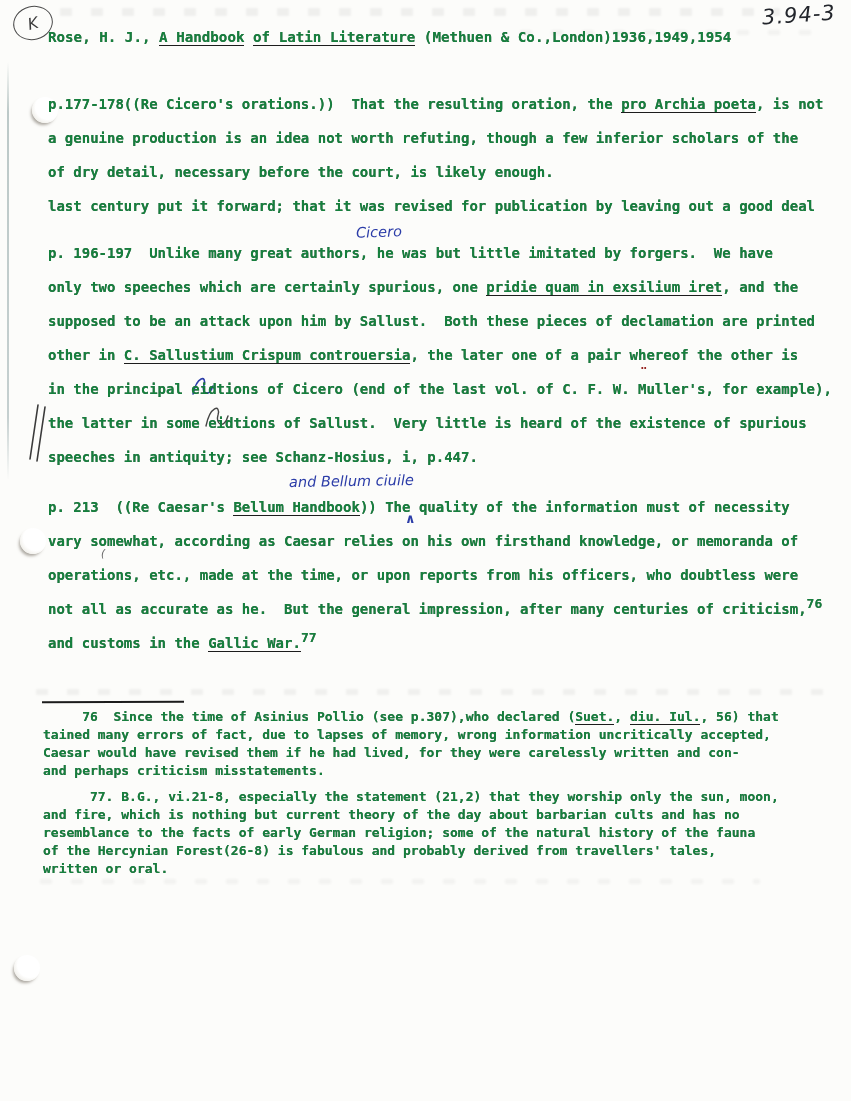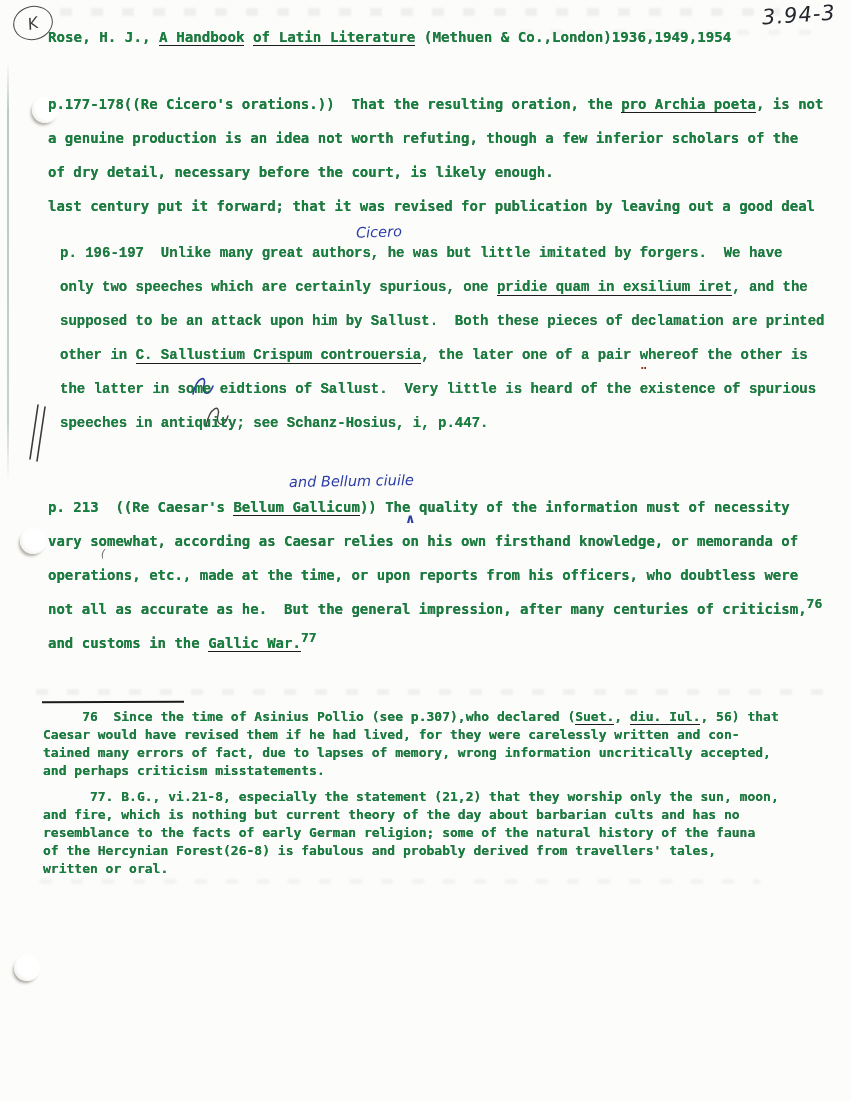--- a/index.html
+++ b/index.html
@@ -98,43 +98,44 @@
       <div class="tline"><span>Rose, H. J., </span><span class="seg-u">A Handbook</span><span> </span><span class="seg-u">of Latin Literature</span><span> (Methuen &amp; Co.,London)1936,1949,1954</span></div>
     </div>
 
   <div class="typed para" style="left:48px;top:94px;">
       <div class="tline"><span>p.177-178((Re Cicero's orations.))  That the resulting oration, the </span><span class="seg-u">pro Archia poeta</span><span>, is not</span></div>
       <div class="tline"><span>a genuine production is an idea not worth refuting, though a few inferior scholars of the</span></div>
       <div class="tline"><span>of dry detail, necessary before the court, is likely enough.</span></div>
       <div class="tline"><span>last century put it forward; that it was revised for publication by leaving out a good deal</span></div>
     </div>
 
-  <div class="typed para" style="left:60px;top:243px;font-family:Liberation Mono, monospace;">
+  <div class="typed para" style="left:48px;top:243px;">
       <div class="tline"><span>p. 196-197  Unlike many great authors, he was but little imitated by forgers.  We have</span></div>
       <div class="tline"><span>only two speeches which are certainly spurious, one </span><span class="seg-u">pridie quam in exsilium iret</span><span>, and the</span></div>
       <div class="tline"><span>supposed to be an attack upon him by Sallust.  Both these pieces of declamation are printed</span></div>
       <div class="tline"><span>other in </span><span class="seg-u">C. Sallustium Crispum controuersia</span><span>, the later one of a pair whereof the other is</span></div>
+      <div class="tline"><span>in the principal eidtions of Cicero (end of the last vol. of C. F. W. Muller's, for example),</span></div>
       <div class="tline"><span>the latter in some eidtions of Sallust.  Very little is heard of the existence of spurious</span></div>
       <div class="tline"><span>speeches in antiquity; see Schanz-Hosius, i, p.447.</span></div>
     </div>
 
   <div class="typed para" style="left:48px;top:497px;">
-      <div class="tline"><span>p. 213  ((Re Caesar's </span><span class="seg-u">Bellum Gallicum</span><span>)) The quality of the information must of necessity</span></div>
+      <div class="tline"><span>p. 213  ((Re Caesar's </span><span class="seg-u">Bellum Handbook</span><span>)) The quality of the information must of necessity</span></div>
       <div class="tline"><span>vary somewhat, according as Caesar relies on his own firsthand knowledge, or memoranda of</span></div>
       <div class="tline"><span>operations, etc., made at the time, or upon reports from his officers, who doubtless were</span></div>
       <div class="tline"><span>not all as accurate as he.  But the general impression, after many centuries of criticism,</span><span class="seg-sup">76</span></div>
       <div class="tline"><span>and customs in the </span><span class="seg-u">Gallic War.</span><span class="seg-sup">77</span></div>
     </div>
 
   <div class="fn-sep"></div>
 
   <div class="typed fn" style="left:43px;top:708px;">
       <div class="tline"><span>     76  Since the time of Asinius Pollio (see p.307),who declared (</span><span class="seg-u">Suet.</span><span>, </span><span class="seg-u">diu. Iul.</span><span>, 56) that</span></div>
+      <div class="tline"><span>tained many errors of fact, due to lapses of memory, wrong information uncritically accepted,</span></div>
       <div class="tline"><span>Caesar would have revised them if he had lived, for they were carelessly written and con-</span></div>
-      <div class="tline"><span>tained many errors of fact, due to lapses of memory, wrong information uncritically accepted,</span></div>
       <div class="tline"><span>and perhaps criticism misstatements.</span></div>
     </div>
 
   <div class="typed fn" style="left:43px;top:788px;">
       <div class="tline"><span>      77. B.G., vi.21-8, especially the statement (21,2) that they worship only the sun, moon,</span></div>
       <div class="tline"><span>and fire, which is nothing but current theory of the day about barbarian cults and has no</span></div>
       <div class="tline"><span>resemblance to the facts of early German religion; some of the natural history of the fauna</span></div>
       <div class="tline"><span>of the Hercynian Forest(26-8) is fabulous and probably derived from travellers' tales,</span></div>
       <div class="tline"><span>written or oral.</span></div>
     </div>

